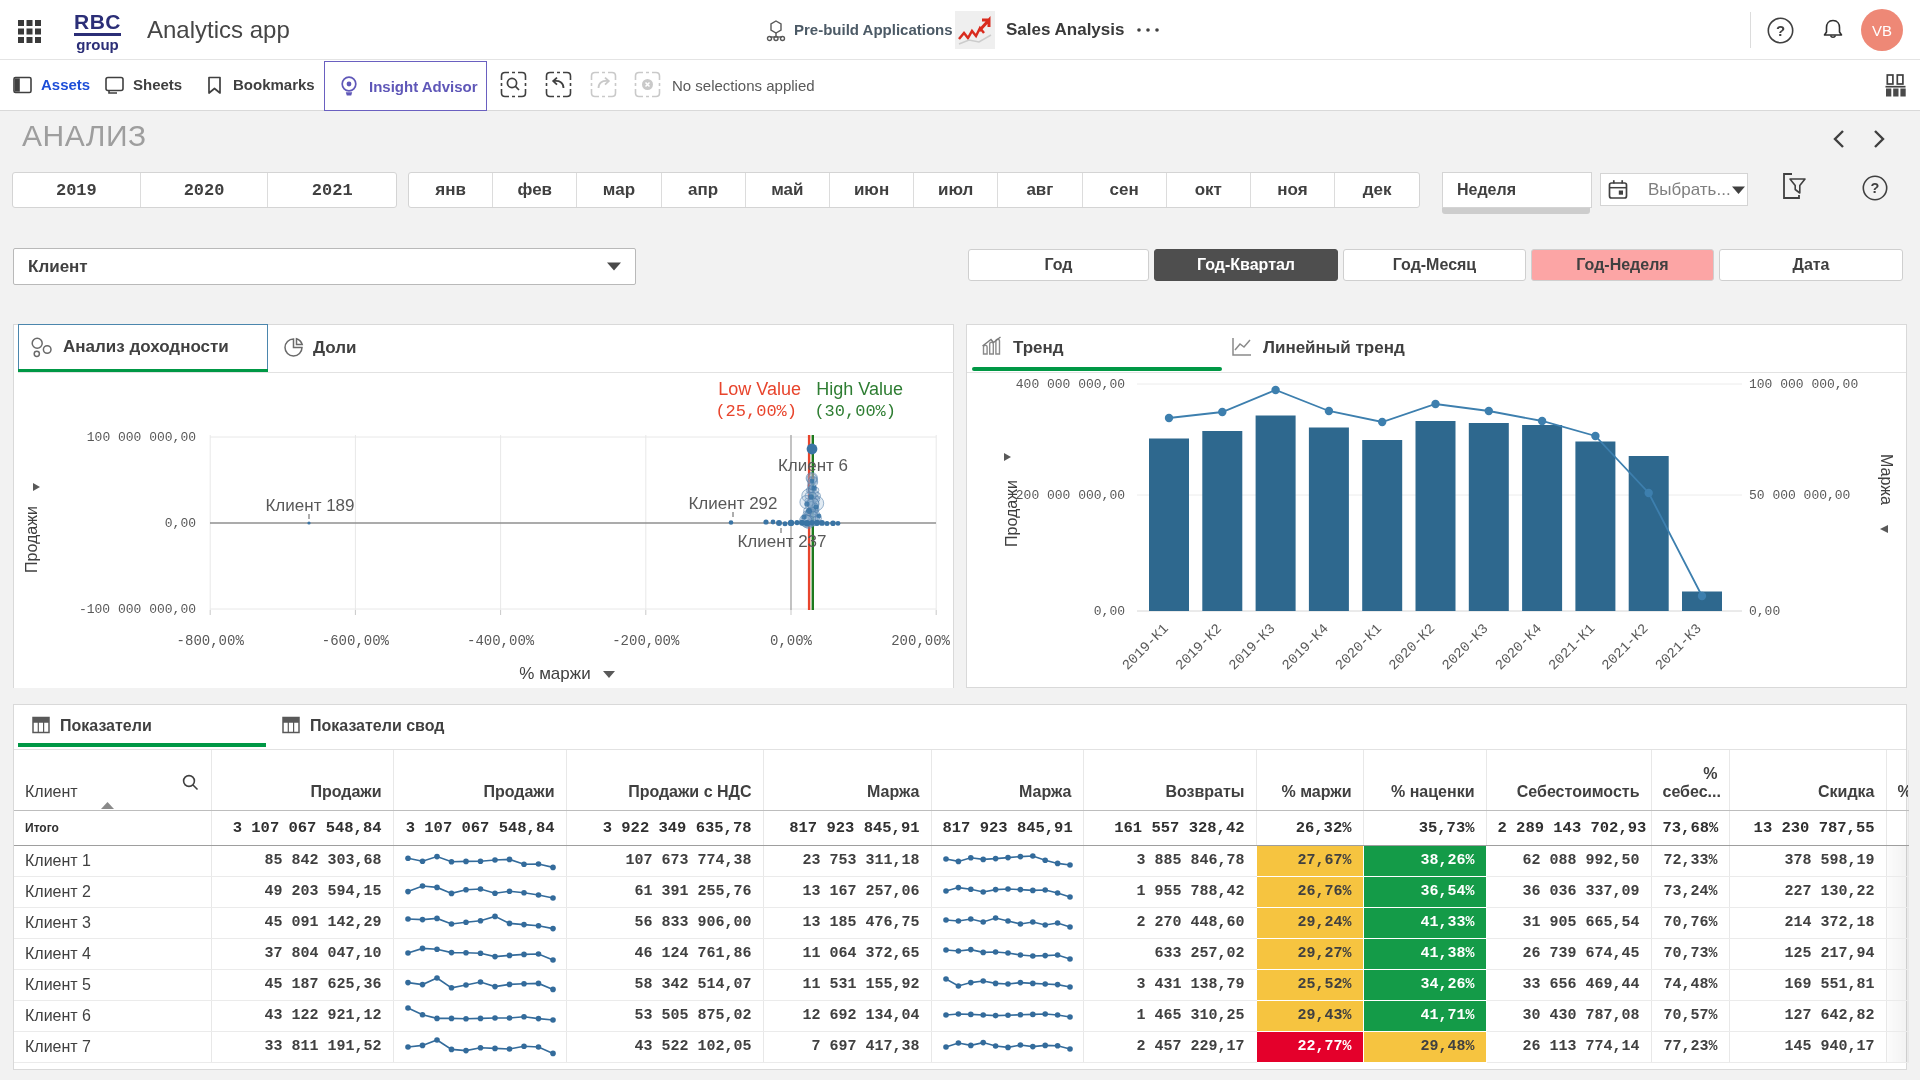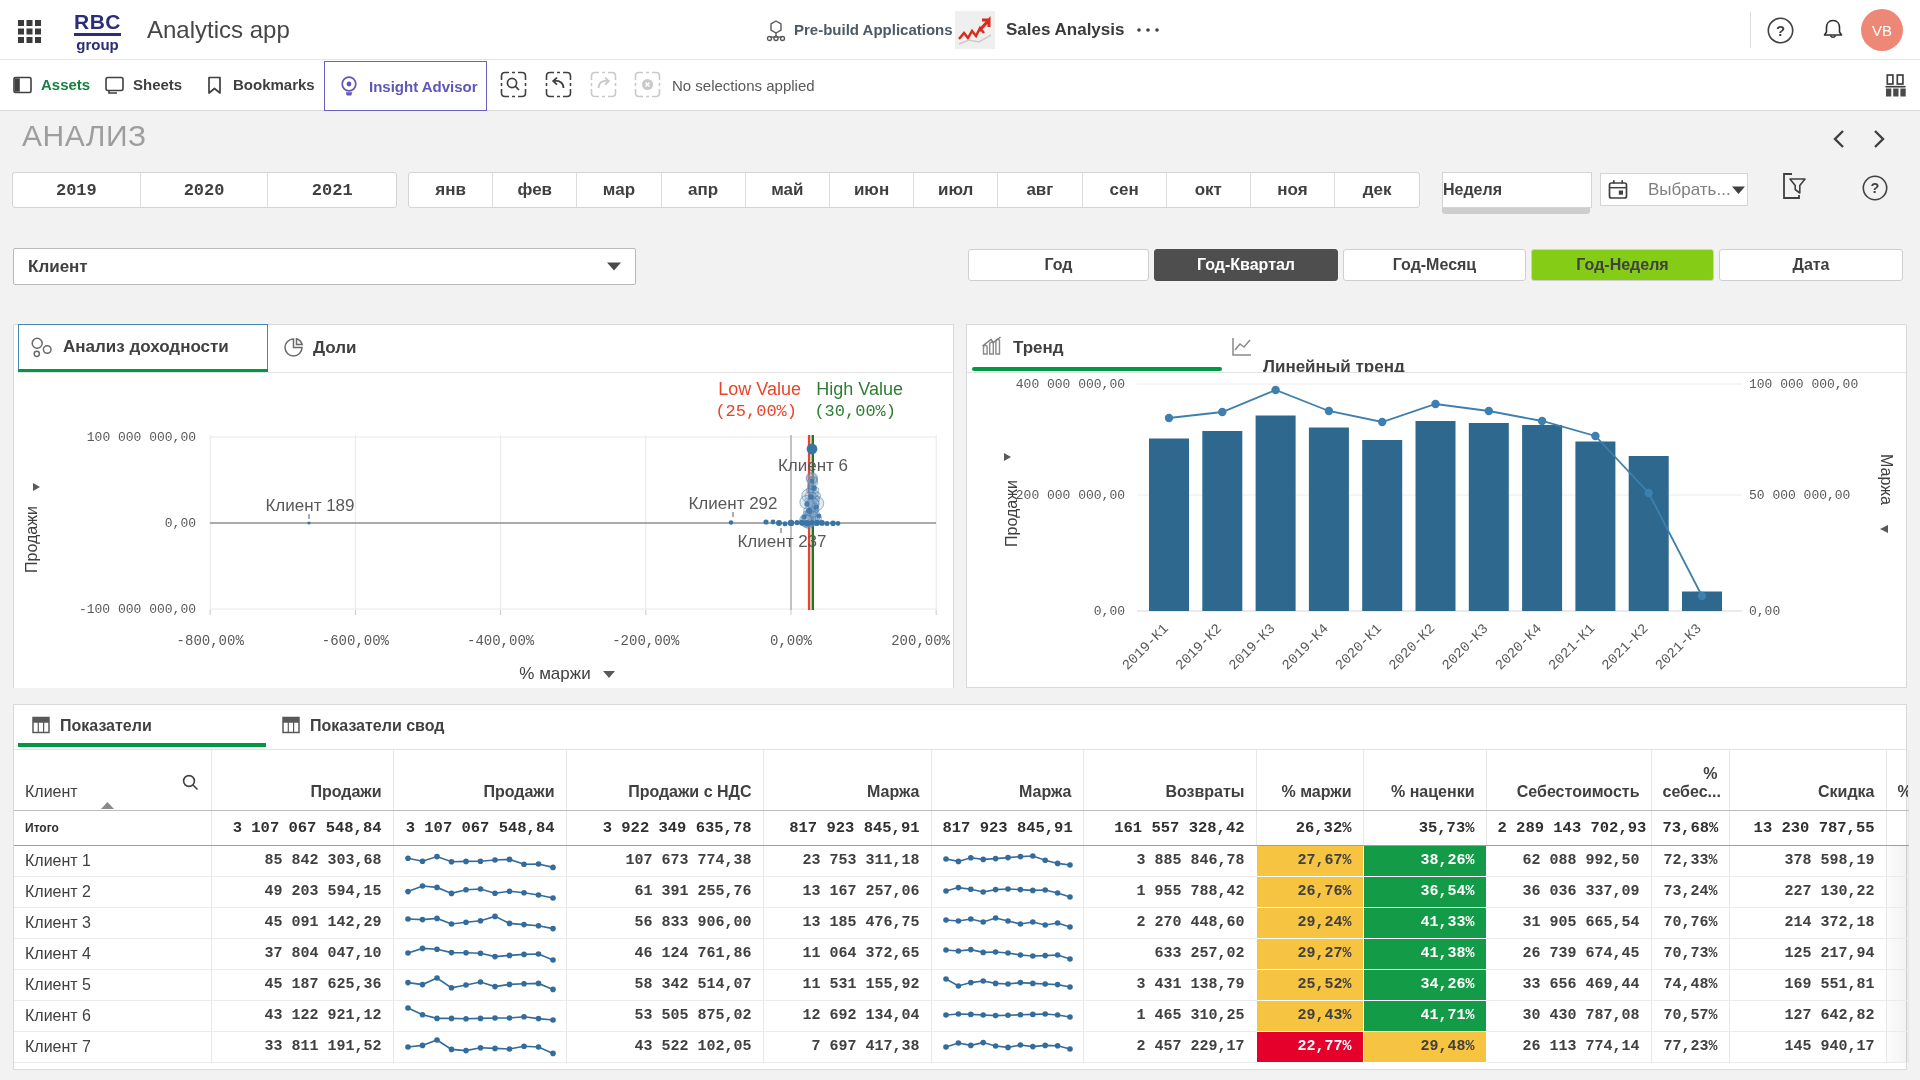--- a/index.html
+++ b/index.html
@@ -93,21 +93,21 @@
 <div class="abs" style="left:1861px;top:9px;">
       <div style="width:42px;height:42px;border-radius:50%;background:#ee8876;color:#fff;display:flex;align-items:center;justify-content:center;font-size:15px;">VB</div>
     </div>
 <div class="abs" style="left:13px;top:76px;">
       <svg width="19" height="18" viewBox="0 0 19 18">
         <rect x="1" y="1.5" width="17" height="15" rx="1.5" fill="none" stroke="#404040" stroke-width="1.6"></rect>
         <rect x="1.8" y="2.3" width="5" height="13.4" fill="#404040"></rect>
       </svg>
     </div>
 <div class="abs" style="left:41px;top:76px;">
-      <div style="font-size:15px;font-weight:bold;color:#15803d">Assets</div>
+      <div style="font-size:15px;font-weight:bold;color:#1d4ed8">Assets</div>
     </div>
 <div class="abs" style="left:105px;top:76px;">
       <svg width="19" height="18" viewBox="0 0 19 18">
         <rect x="1" y="1.5" width="17" height="13" rx="2" fill="none" stroke="#404040" stroke-width="1.6"></rect>
         <path d="M4,14.5 L4,17 L12,17" fill="none" stroke="#404040" stroke-width="1.6"></path>
       </svg>
     </div>
 <div class="abs" style="left:133px;top:76px;">
       <div style="font-size:15px;font-weight:bold;color:#404040">Sheets</div>
     </div>
@@ -200,21 +200,21 @@
         <div style="width:84.2px;height:34px;font-weight:bold;font-size:17px">июн</div>
         <div style="width:84.2px;height:34px;font-weight:bold;font-size:17px">июл</div>
         <div style="width:84.2px;height:34px;font-weight:bold;font-size:17px">авг</div>
         <div style="width:84.2px;height:34px;font-weight:bold;font-size:17px">сен</div>
         <div style="width:84.2px;height:34px;font-weight:bold;font-size:17px">окт</div>
         <div style="width:84.2px;height:34px;font-weight:bold;font-size:17px">ноя</div>
         <div style="width:84.2px;height:34px;font-weight:bold;font-size:17px">дек</div>
       </div>
     </div>
 <div class="abs" style="left:1442px;top:172px;">
-      <div style="width:150px;height:36px;border:1px solid #d4d4d4;background:#fff;display:flex;align-items:center;padding:0 0;font-weight:bold;font-size:16px;color:#404040">Неделя</div>
+      <div style="width:150px;height:36px;border:1px solid #d4d4d4;background:#fff;display:flex;align-items:center;padding:0 14px;font-weight:bold;font-size:16px;color:#404040">Неделя</div>
     </div>
 <div class="abs" style="left:1442px;top:208px;">
       <div style="width:148px;height:6px;background:#cdcdcd;border-radius:0 0 3px 3px"></div>
     </div>
 <div class="abs" style="left:1600px;top:173px;">
       <div style="width:148px;height:33px;border:1px solid #d4d4d4;background:#fff;display:flex;align-items:center;padding:0 5px 0 7px">
         <svg width="20" height="21" viewBox="0 0 20 21">
           <rect x="1.5" y="4" width="17" height="15" rx="2" fill="none" stroke="#404040" stroke-width="1.7"></rect>
           <line x1="2" y1="8.7" x2="18" y2="8.7" stroke="#404040" stroke-width="1.5"></line>
           <line x1="5.8" y1="1.2" x2="5.8" y2="4.5" stroke="#404040" stroke-width="1.7"></line>
@@ -250,21 +250,21 @@
 <div class="abs" style="left:968px;top:249px;">
       <div style="width:181px;height:32px;background:#fff;border:1px solid #cfcfcf;border-radius:3px;color:#404040;display:flex;align-items:center;justify-content:center;font-weight:bold;font-size:16px">Год</div>
     </div>
 <div class="abs" style="left:1154px;top:249px;">
       <div style="width:184px;height:32px;background:#4e4e4e;border:1px solid #4e4e4e;border-radius:3px;color:#fff;display:flex;align-items:center;justify-content:center;font-weight:bold;font-size:16px">Год-Квартал</div>
     </div>
 <div class="abs" style="left:1343px;top:249px;">
       <div style="width:183px;height:32px;background:#fff;border:1px solid #cfcfcf;border-radius:3px;color:#404040;display:flex;align-items:center;justify-content:center;font-weight:bold;font-size:16px">Год-Месяц</div>
     </div>
 <div class="abs" style="left:1531px;top:249px;">
-      <div style="width:183px;height:32px;background:#84cc16;border:1px solid #cfcfcf;border-radius:3px;color:#404040;display:flex;align-items:center;justify-content:center;font-weight:bold;font-size:16px">Год-Неделя</div>
+      <div style="width:183px;height:32px;background:#fca5a5;border:1px solid #cfcfcf;border-radius:3px;color:#404040;display:flex;align-items:center;justify-content:center;font-weight:bold;font-size:16px">Год-Неделя</div>
     </div>
 <div class="abs" style="left:1719px;top:249px;">
       <div style="width:184px;height:32px;background:#fff;border:1px solid #cfcfcf;border-radius:3px;color:#404040;display:flex;align-items:center;justify-content:center;font-weight:bold;font-size:16px">Дата</div>
     </div>
 <div class="panel" style="left:13px;top:324px;width:941px;height:364px"></div>
 <div class="abs" style="left:18px;top:324px;">
       <div style="width:250px;height:45px;border:1px solid #4b86ad;border-bottom:none;background:#fff;display:flex;align-items:center;padding:0 0 0 12px">
         <svg width="21" height="21" viewBox="0 0 21 21">
           <circle cx="6.2" cy="6.2" r="5" fill="none" stroke="#6a6a6a" stroke-width="1.5"></circle>
           <circle cx="16.2" cy="12.5" r="3.8" fill="none" stroke="#6a6a6a" stroke-width="1.5"></circle>
@@ -440,21 +440,21 @@
 <div class="abs" style="left:1013px;top:338px;"><span class="tabtxt">Тренд</span></div>
 <div class="abs" style="left:972px;top:367px;">
       <div style="width:250px;height:4px;background:#009845;border-radius:2px"></div>
     </div>
 <div class="abs" style="left:1231px;top:336px;">
       <svg width="22" height="21" viewBox="0 0 22 21">
         <polyline points="2,2 2,19 20,19" fill="none" stroke="#8a8a8a" stroke-width="1.5"></polyline>
         <polyline points="4,14 9,8 13,11 19,4" fill="none" stroke="#8a8a8a" stroke-width="1.5"></polyline>
       </svg>
     </div>
-<div class="abs" style="left:1263px;top:338px;margin-top:19px;"><span class="tabtxt">Линейный тренд</span></div>
+<div class="abs" style="left:1263px;top:338px;"><span class="tabtxt">Линейный тренд</span></div>
 <div class="abs" style="left:967px;top:372px;">
       <div style="width:939px;height:1px;background:#e2e2e2"></div>
     </div>
 <div class="abs" style="left:967px;top:373px;">
       <svg width="939" height="314" viewBox="0 0 939 314">
         <rect x="0" y="0" width="939" height="314" fill="#fff"></rect>
         <line x1="170" y1="11" x2="775" y2="11" stroke="#ececec" stroke-width="1"></line>
         <line x1="170" y1="122" x2="775" y2="122" stroke="#ececec" stroke-width="1"></line>
         <line x1="170" y1="238" x2="775" y2="238" stroke="#d6d6d6" stroke-width="1"></line>
         <rect x="182.0" y="65.5" width="40" height="172.5" fill="#2e688e"></rect>

